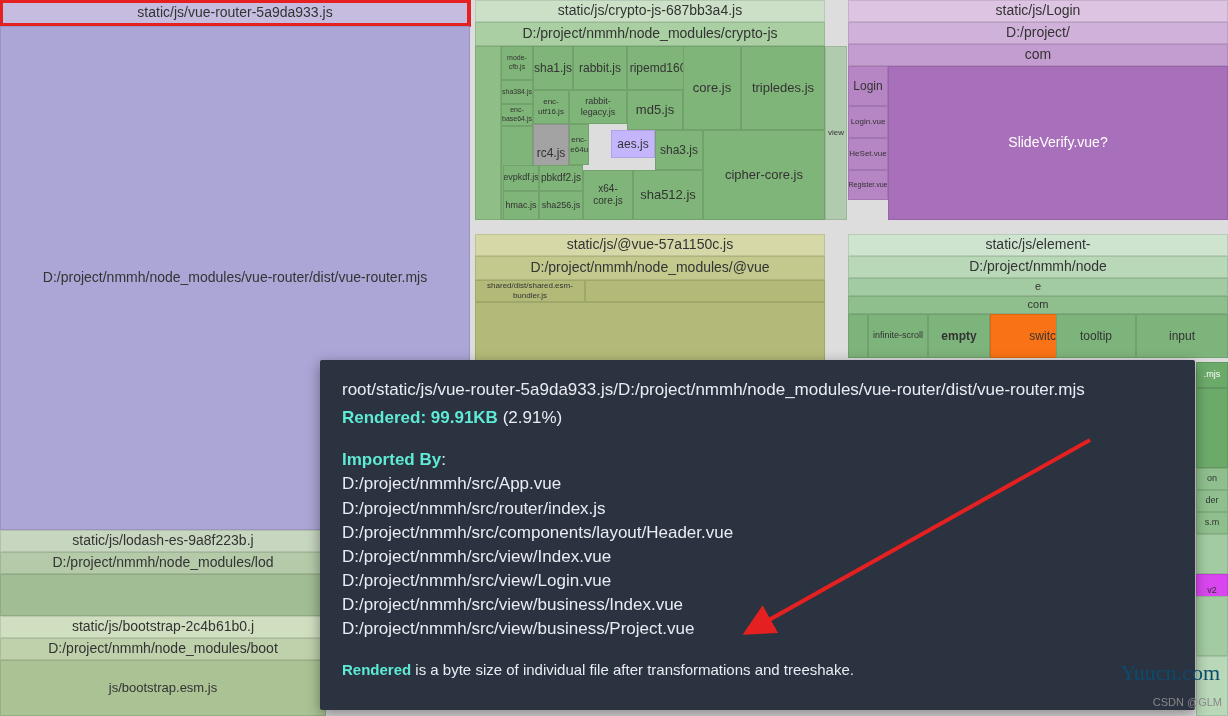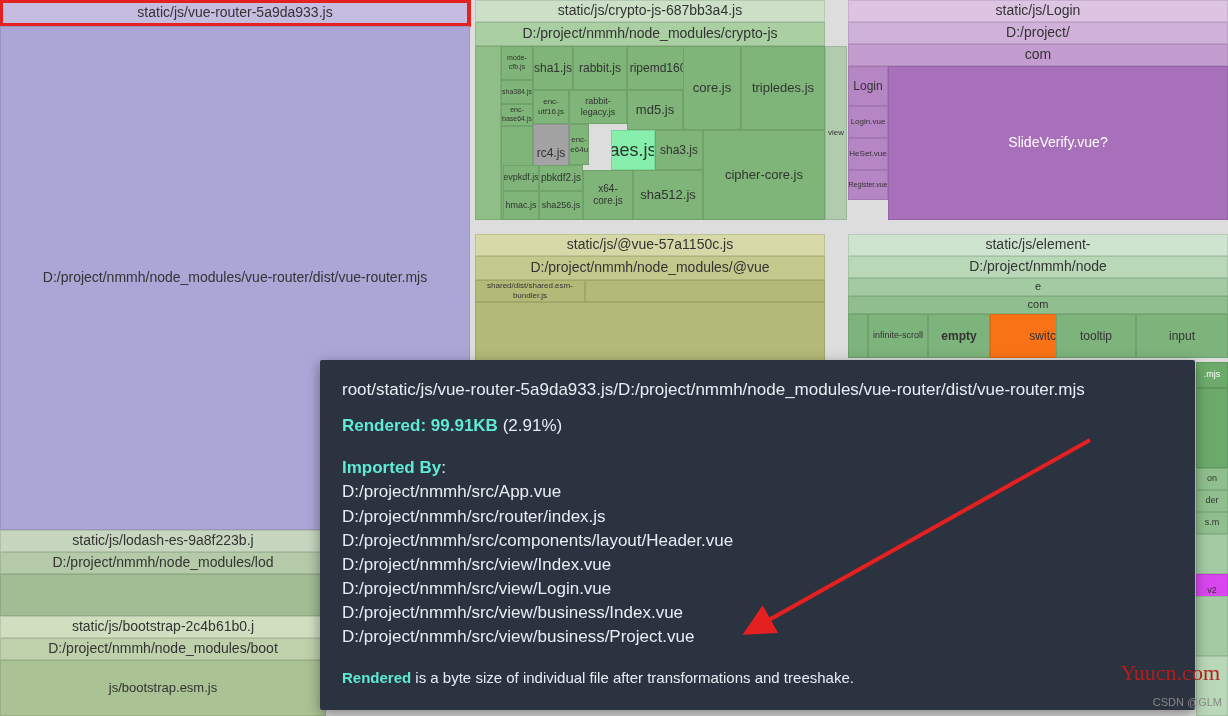--- a/index.html
+++ b/index.html
@@ -1,25 +1,25 @@
 <!DOCTYPE html>
 <html><head>
 <meta charset="utf-8">
 <style>
   *{box-sizing:border-box;margin:0;padding:0;font-family:-apple-system,BlinkMacSystemFont,"Segoe UI",Arial,sans-serif;}
   body{width:1228px;height:716px;overflow:hidden;position:relative;background:#ddd;font-size:13px;color:#333;}
   .cell{position:absolute;border:1px solid rgba(0,0,0,.1);overflow:hidden;text-align:center;display:flex;align-items:center;justify-content:center;flex-direction:column;padding:2px;line-height:1.25;}
   .hdr{font-size:14px;white-space:nowrap;}
   .highlighted{outline:4px solid #e52020;outline-offset:-3px;}
   .tooltip{position:absolute;left:320px;top:360px;width:875px;height:350px;background:#2b3240;color:#e9edf3;padding:18px 22px;font-size:17px;line-height:1.42;box-shadow:0 4px 14px rgba(0,0,0,.4);border-radius:2px;z-index:50;}
-  .tooltip .path{font-size:17px;margin-bottom:12px;}
+  .tooltip .path{font-size:17px;margin-bottom:4px;}
   .tooltip b{color:#5eead4;}
   .tooltip .sec{margin-top:18px;}
   .tooltip .footer{margin-top:18px;font-size:15px;}
-  .watermark1{position:absolute;right:8px;bottom:30px;color:#b91c1c;font-family:serif;font-size:22px;z-index:90;}
+  .watermark1{position:absolute;right:8px;bottom:30px;color:#0c4a6e;font-family:serif;font-size:22px;z-index:90;}
   .watermark2{position:absolute;right:6px;bottom:8px;color:#888;font-size:11px;z-index:90;}
   svg.arrow{position:absolute;z-index:80;pointer-events:none;}
 </style>
 </head>
 <body>
 
 <div class="cell hdr highlighted" style="left:0;top:0;width:470px;height:26px;background:#c6bce0;">
   <span>static/js/vue-router-5a9da933.js</span>
 </div>
 <div class="cell" style="left:0;top:26px;width:470px;height:504px;background:#aba6d6;font-size:14px;">
@@ -71,21 +71,21 @@
 <div class="cell" style="left:741px;top:46px;width:84px;height:84px;background:#7fb578;font-size:13px;">
     <span>tripledes.js</span>
   </div>
 
 <div class="cell" style="left:533px;top:124px;width:36px;height:58px;background:#a3a3a3;font-size:12px;">
     <span>rc4.js</span>
   </div>
 <div class="cell" style="left:569px;top:124px;width:20px;height:41px;background:#7fb578;font-size:8px;">
     <span>enc-base64url.js</span>
   </div>
-<div class="cell" style="left:611px;top:130px;width:44px;height:40px;background:#86efac;font-size:18px;">
+<div class="cell" style="left:611px;top:130px;width:44px;height:28px;background:#c4b5fd;font-size:12px;">
     <span>aes.js</span>
   </div>
 <div class="cell" style="left:655px;top:130px;width:48px;height:40px;background:#7fb578;font-size:12px;">
     <span>sha3.js</span>
   </div>
 
 <div class="cell" style="left:503px;top:165px;width:36px;height:26px;background:#7fb578;font-size:9px;">
     <span>evpkdf.js</span>
   </div>
 <div class="cell" style="left:539px;top:165px;width:44px;height:26px;background:#7fb578;font-size:10px;">

